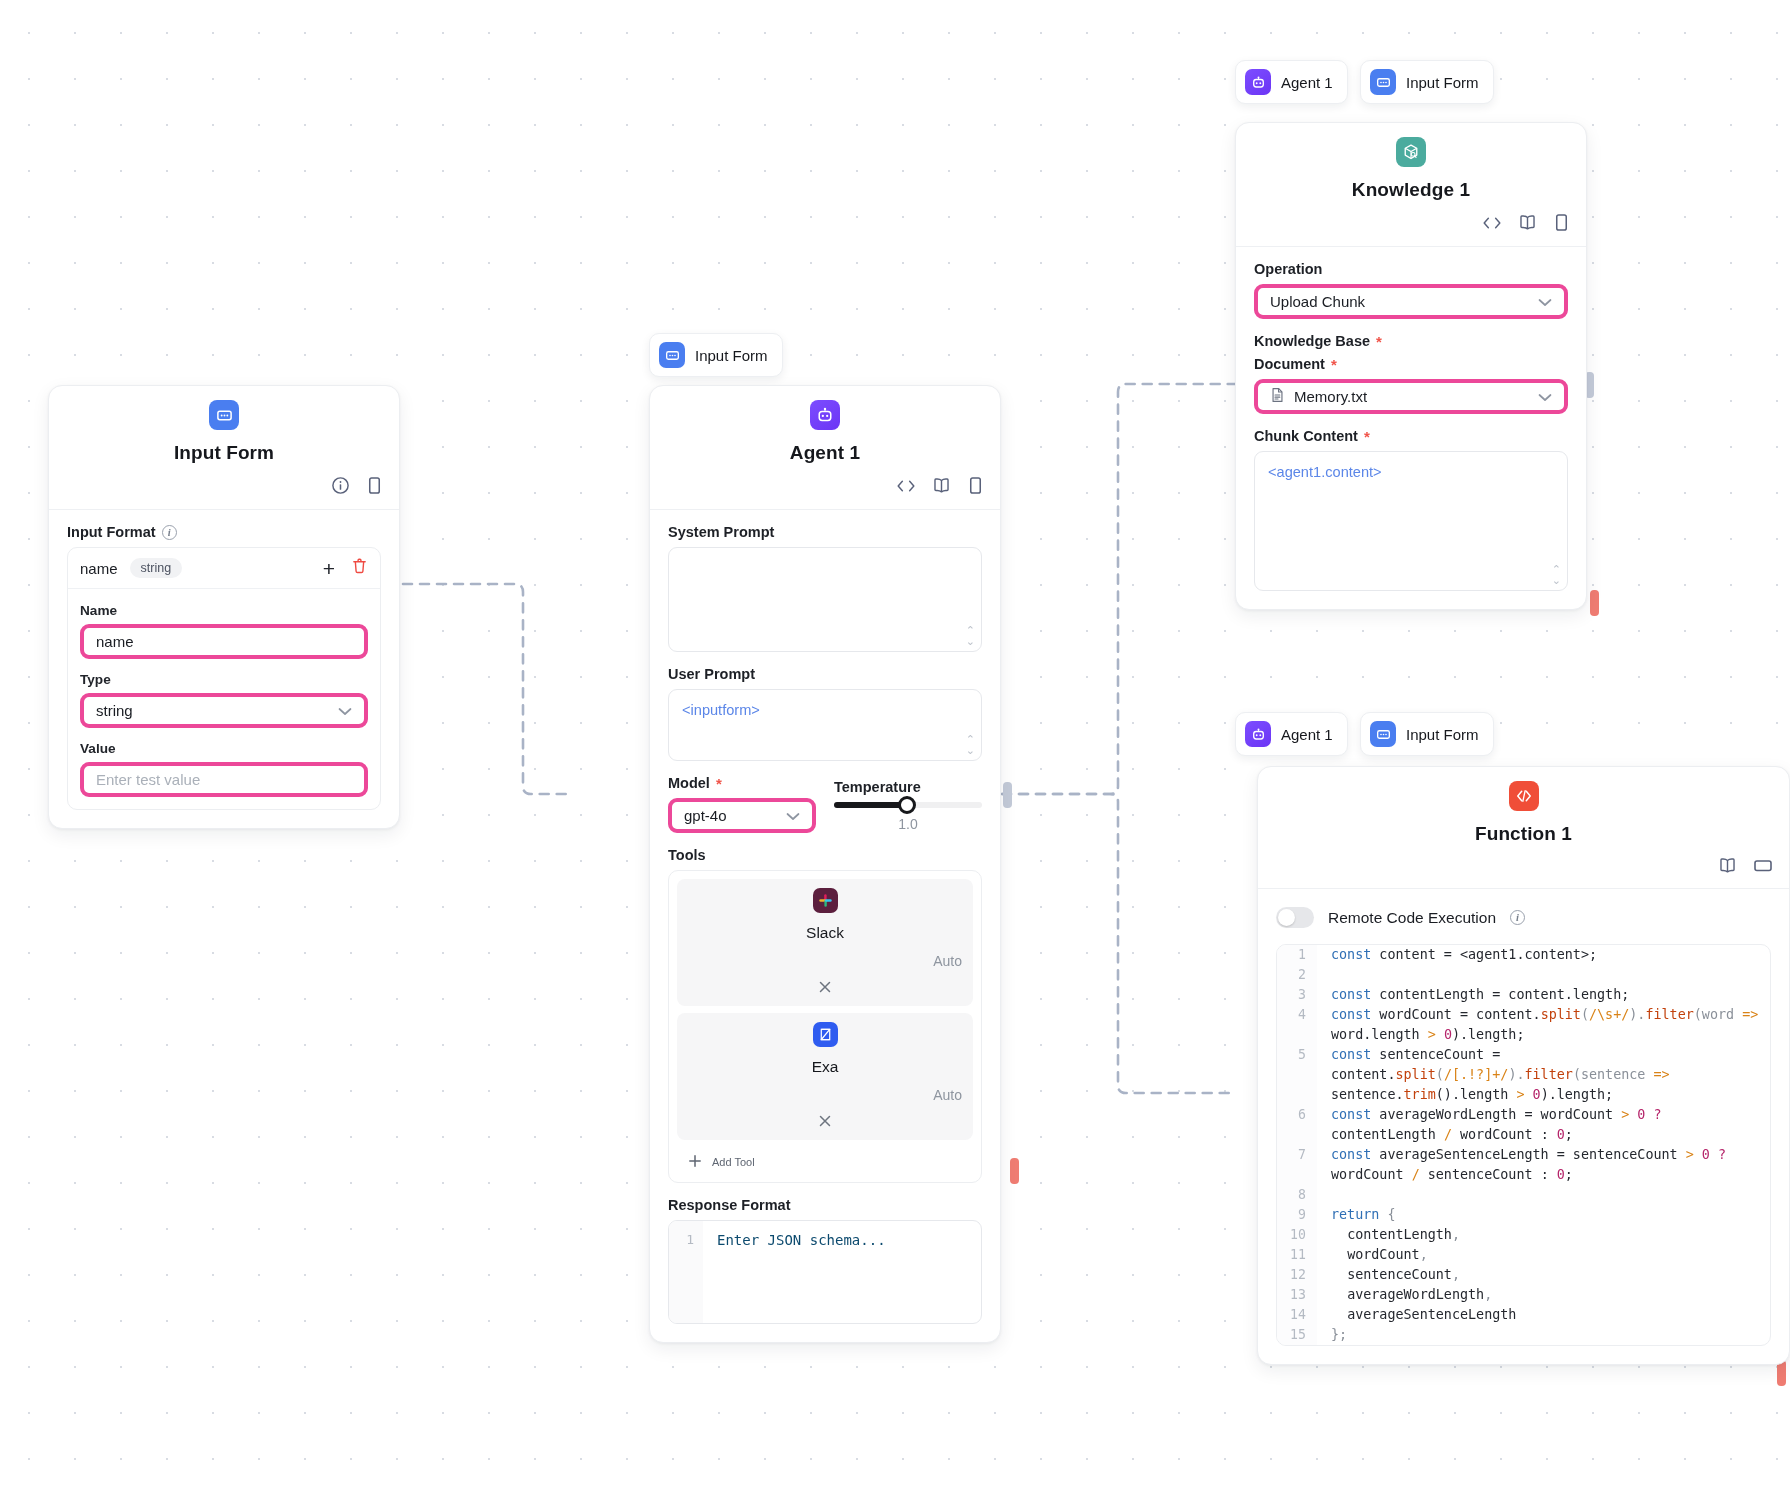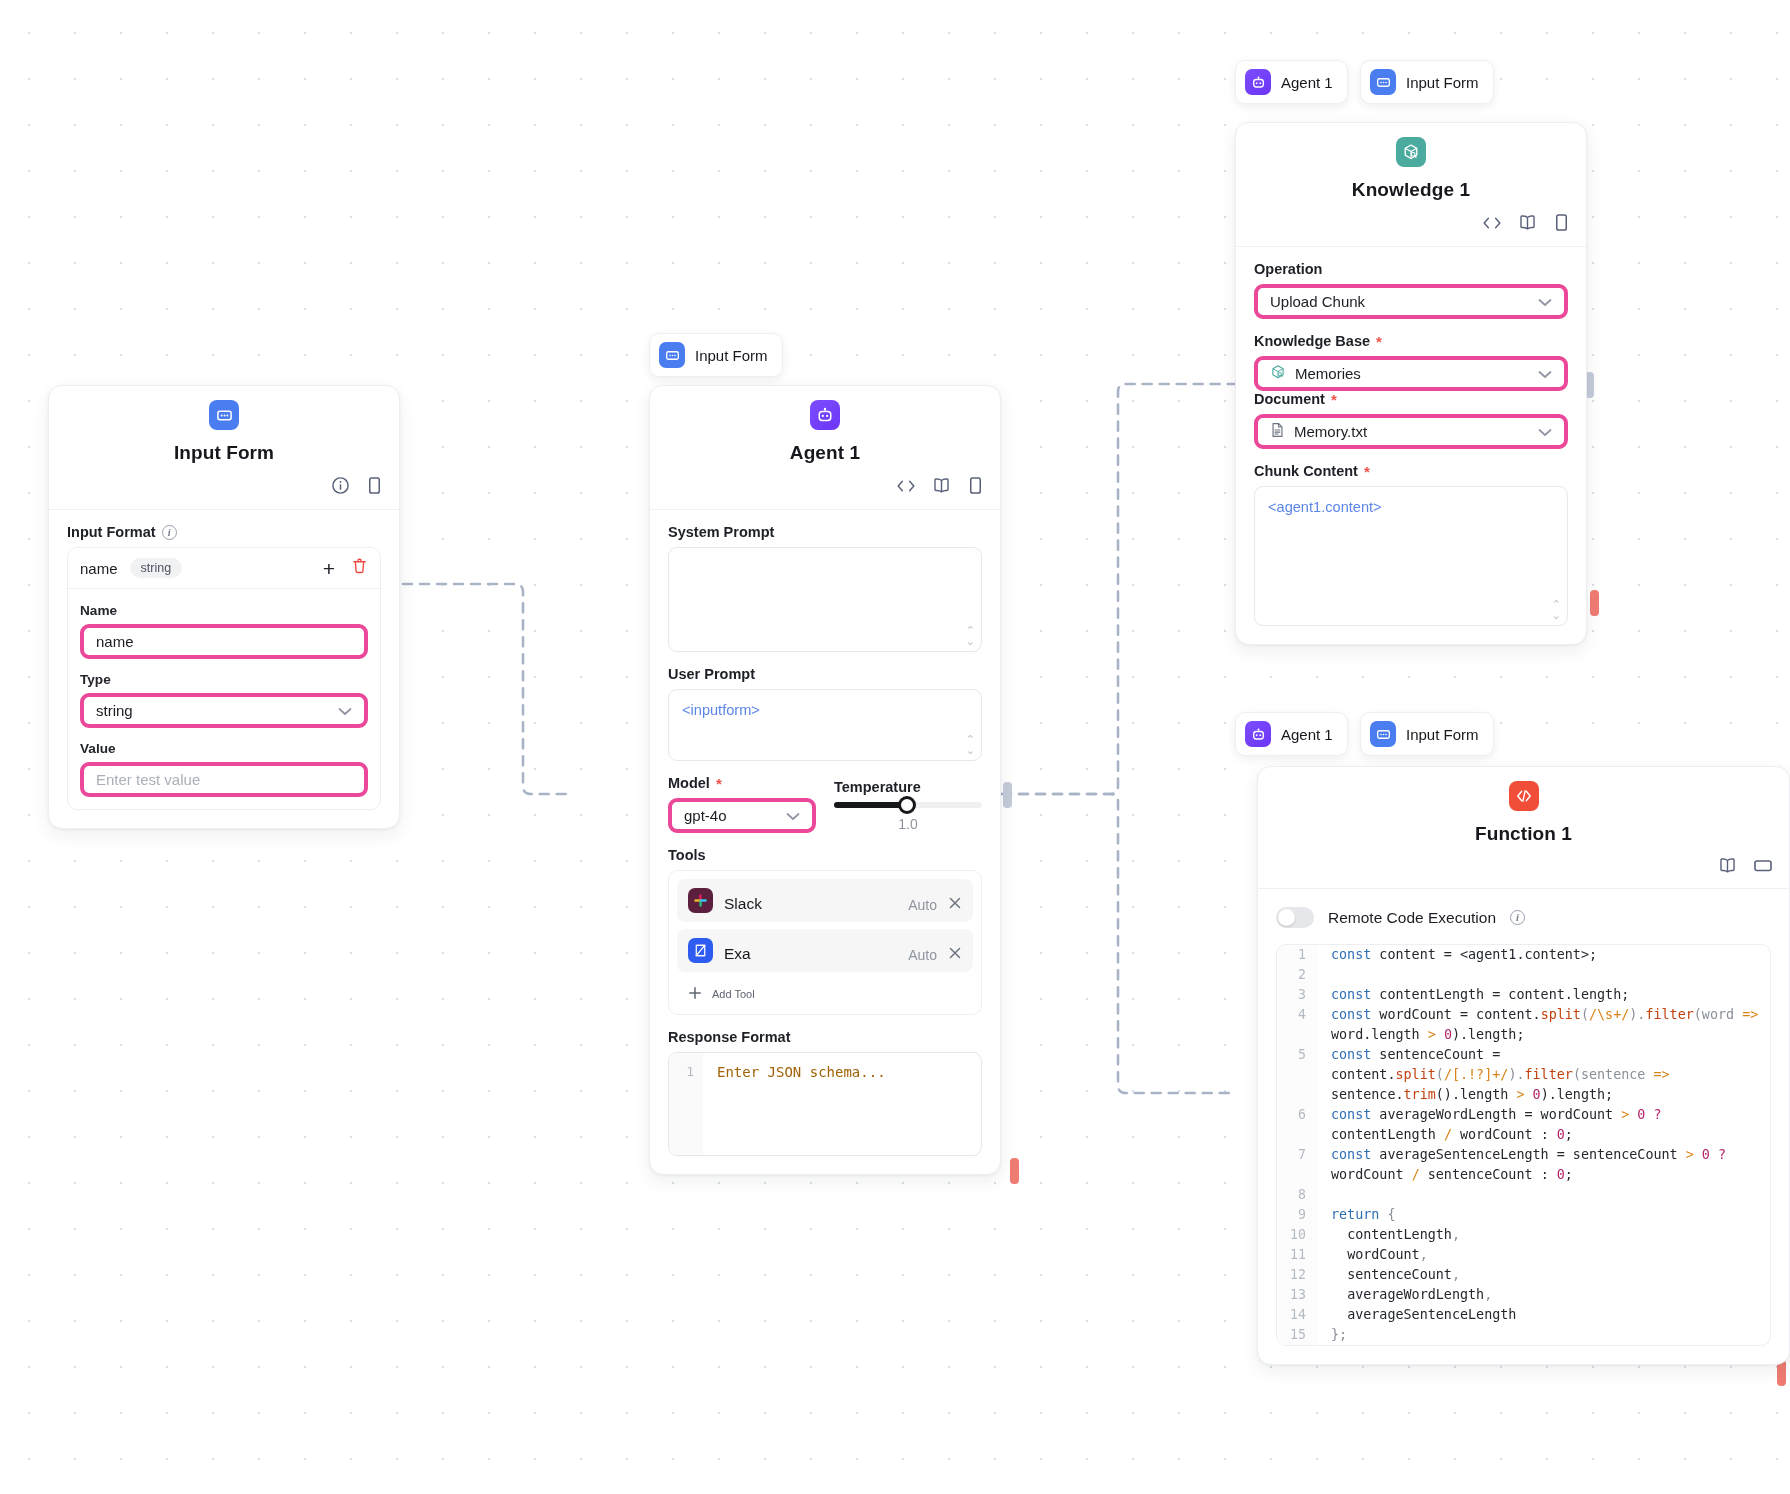--- a/index.html
+++ b/index.html
@@ -100,23 +100,23 @@
   .track { position: relative; height: 6px; border-radius: 4px; background: #f0f0f1; }
   .fill { position: absolute; left: 0; top: 0; height: 6px; border-radius: 4px; background: #17181b; width: 49%; }
   .knob {
     position: absolute; left: 49%; top: 50%; transform: translate(-50%,-50%);
     width: 18px; height: 18px; border-radius: 50%; background: #fff;
     border: 3px solid #17181b;
   }
   .temp-val { text-align: center; font-size: 14px; color: #8e959f; margin-top: 8px; }
   .tools-box { border: 1px solid #eceef1; border-radius: 10px; padding: 8px; }
   .tool-row {
-    display: flex; align-items: flex-end; gap: 11px;
+    display: flex; align-items: center; gap: 11px;
     background: #f6f6f7; border-radius: 8px;
-    padding: 9px 11px; margin-bottom: 7px;
+    padding: 9px 11px; margin-bottom: 7px; flex-direction: column;
   }
   .tool-name { font-size: 15.5px; color: #16181d; }
   .tool-auto { margin-left: auto; color: #8e959f; font-size: 14px; }
   .xbtn { color: #6d747f; font-size: 16px; line-height: 1; }
   .add-tool { display: flex; align-items: center; gap: 10px; padding: 7px 11px 4px; color: #5f6672; font-size: 11px; }
   .tool-ic { width: 25px; height: 25px; border-radius: 7px; display:flex; align-items:center; justify-content:center; flex:none; }
 
   
   .code-wrap {
     border: 1px solid #eceef1; border-radius: 10px; background: #fff;
@@ -147,21 +147,21 @@
   .schema-wrap {
     border: 1px solid #e6e8ec; border-radius: 9px; background: #fff;
     display: flex; height: 104px; overflow: hidden;
   }
   .schema-gutter {
     width: 34px; background: #fafafb; color: #b4bac3;
     font-family: "DejaVu Sans Mono", monospace; font-size: 13px;
     text-align: right; padding: 11px 9px 0 0;
   }
   .schema-ph {
-    padding: 11px 0 0 14px; color: #a16207;
+    padding: 11px 0 0 14px; color: #0c4a6e;
     font-family: "DejaVu Sans Mono", monospace; font-size: 14px;
   }
 
   
   .toggle-row { display: flex; align-items: center; gap: 14px; padding: 4px 0 6px; }
   .toggle { width: 38px; height: 21px; border-radius: 12px; background: #e6e7ea; position: relative; flex: none; }
   .toggle .dot { position: absolute; left: 2px; top: 2px; width: 17px; height: 17px; border-radius: 50%; background: #fff; box-shadow: 0 1px 2px rgba(0,0,0,.18); }
   .toggle-label { font-size: 15.5px; color: #1a1d23; }
 
   
@@ -461,38 +461,20 @@
           <svg width="14" height="9" viewBox="0 0 14 9">
               <path d="M1.5 2l5.5 5 5.5-5" fill="none" stroke="currentColor" stroke-width="1.7" stroke-linecap="round" stroke-linejoin="round"></path>
             </svg>
         </span>
       </div>
 
       <div class="flabel" style="margin-top:14px;">
         <span>Knowledge Base</span>
           <span class="req">*</span>
       </div>
-      <div class="sel">
-        <span class="sel-val">
-          <span>
-            <svg width="16" height="16" viewBox="0 0 20 20">
-                <path d="M10 2.3l6.4 3.5v7.6L10 17.2 3.6 13.4V5.8z" fill="none" stroke="#4bab9e" stroke-width="1.4" stroke-linejoin="round"></path>
-                <path d="M3.6 5.8L10 9.5l6.4-3.7M10 9.5v7.7" fill="none" stroke="#4bab9e" stroke-width="1.2"></path>
-                <circle cx="12.4" cy="12.6" r="2" fill="#fff" stroke="#4bab9e" stroke-width="1.1"></circle>
-                <path d="M13.8 14.1l1.6 1.6" stroke="#4bab9e" stroke-width="1.2" stroke-linecap="round"></path>
-              </svg>
-          </span>
-          <span>Memories</span>
-        </span>
-        <span class="chev">
-          <svg width="14" height="9" viewBox="0 0 14 9">
-              <path d="M1.5 2l5.5 5 5.5-5" fill="none" stroke="currentColor" stroke-width="1.7" stroke-linecap="round" stroke-linejoin="round"></path>
-            </svg>
-        </span>
-      </div>
 
       <div class="flabel" style="">
         <span>Document</span>
           <span class="req">*</span>
       </div>
       <div class="sel">
         <span class="sel-val">
           <span>
             <svg width="15" height="16" viewBox="0 0 16 18">
                 <path d="M3 1.8h6.4L13 5.4v10.8H3z" fill="none" stroke="#6b7280" stroke-width="1.3" stroke-linejoin="round"></path>

